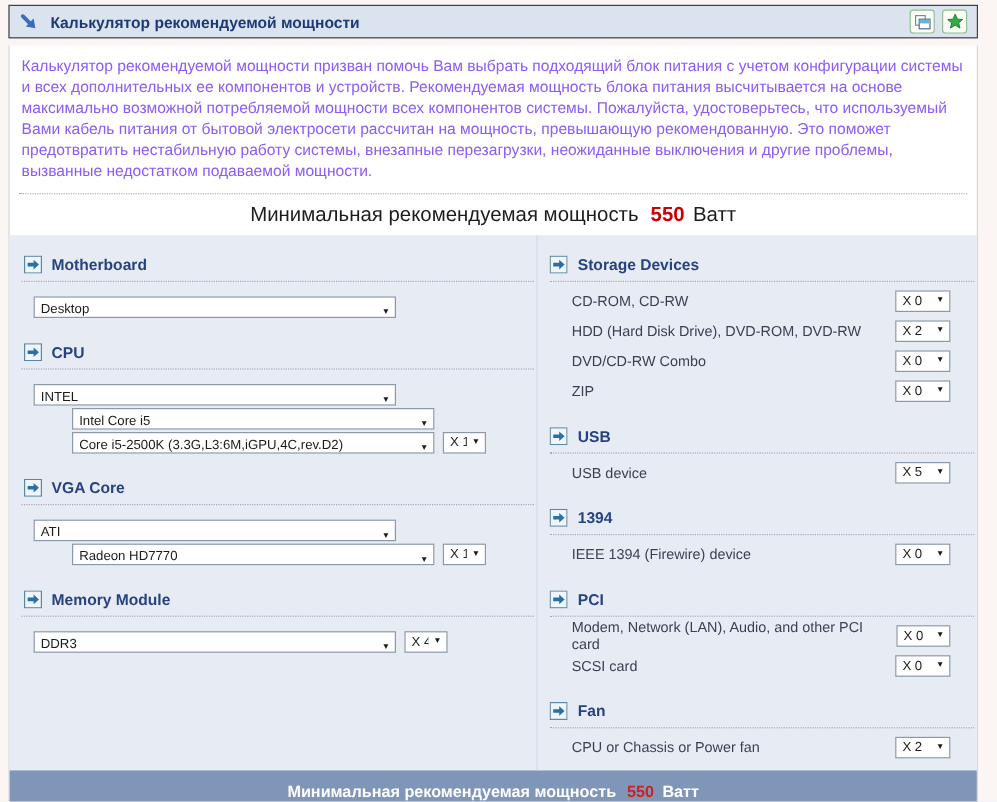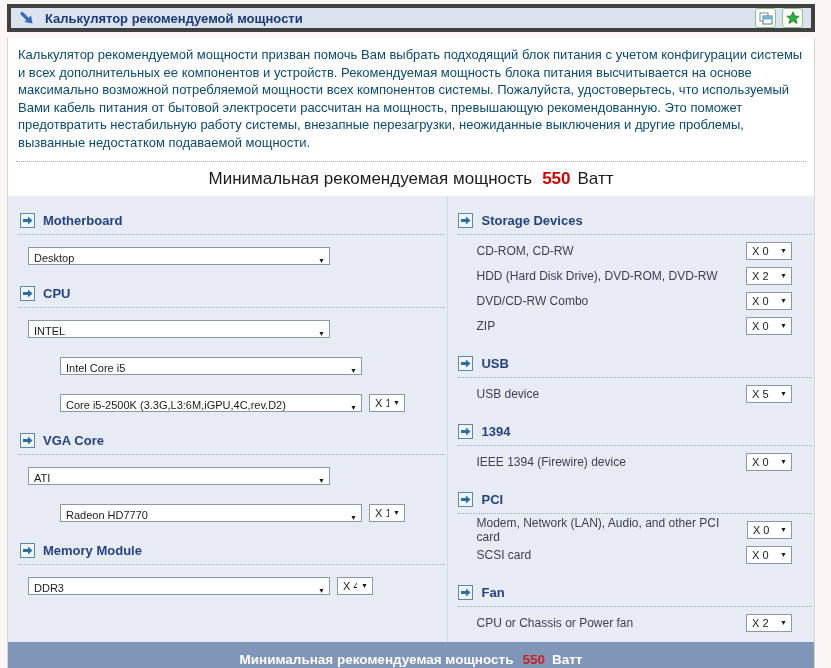--- a/index.html
+++ b/index.html
@@ -7,38 +7,38 @@
   body {
     font-family:"Liberation Sans", sans-serif;
     background:#fbf6f3;
     width:831px; height:668px; overflow:hidden;
   }
   .panel { margin:4px 16px 0 7px; }
 
   
   .titlebar {
     height:28px; background:var(--titlebar-bg,#dbe3ef);
-    border:4px solid #404040;
+    border:1px solid #404040;
     display:flex; align-items:center; padding:0 8px;
   }
   .titlebar-title {
     color:var(--title-text,#1c3a75); font-size:13px; font-weight:bold;
     margin-left:10px; flex:1 1 auto;
   }
   .tb-iconbtn {
     width:21px; height:20px; margin-left:6px;
     background:#fdfdf6; border:1px solid #8cc292; border-radius:3px;
     display:flex; align-items:center; justify-content:center; cursor:pointer;
   }
 
   
   .bodybox { background:#ffffff; border:1px solid #d6d6d6; border-top:none; margin-top:6px; }
   .intro {
     padding:8px 10px 5px 10px;
-    font-size:13px; line-height:17.6px; color:#0c4a6e;
+    font-size:13px; line-height:17.6px; color:#8b5cf6;
   }
   .dotted-hr { border-top:1px dotted #a4acb8; margin:4px 8px 0 8px; height:0; }
 
   .result-line {
     height:34px; display:flex; align-items:center; justify-content:center;
     font-size:17px; color:#1c1c1c;
   }
   .result-value { color:var(--accent-red,#cc0000); font-weight:bold; margin:0 7px 0 10px; }
 
   
@@ -64,21 +64,21 @@
   .selectbox {
     background:#ffffff; border:1px solid #8a98a8;
     height:18px; display:flex; align-items:center;
     font-size:11px; color:#1b1b1b; cursor:pointer;
     padding:0 4px 0 5px;
   }
   .sel-text { flex:1 1 auto; white-space:nowrap; overflow:hidden; }
   .sel-caret { font-size:7px; color:#1a1a1a; margin-left:4px; line-height:1; }
 
   .sel-row { display:flex; margin:12px 0 0 20px; }
-  .sel-row + .sel-row { margin-top:19px;padding-left:32px; }
+  .sel-row + .sel-row { margin-top:2px;padding-left:32px; }
   .selectbox.main { width:302px;align-items:flex-end; }
   .selectbox.qty  { width:36px; margin-left:7px; }
 
   .dev-row {
     display:flex; align-items:center; justify-content:space-between;
     margin:7px 22px 0 28px; height:18px;
   }
   .dev-label { font-size:12px; color:#3c3f52; }
   .dev-row .selectbox.qty { width:46px; margin-left:8px; }
 

